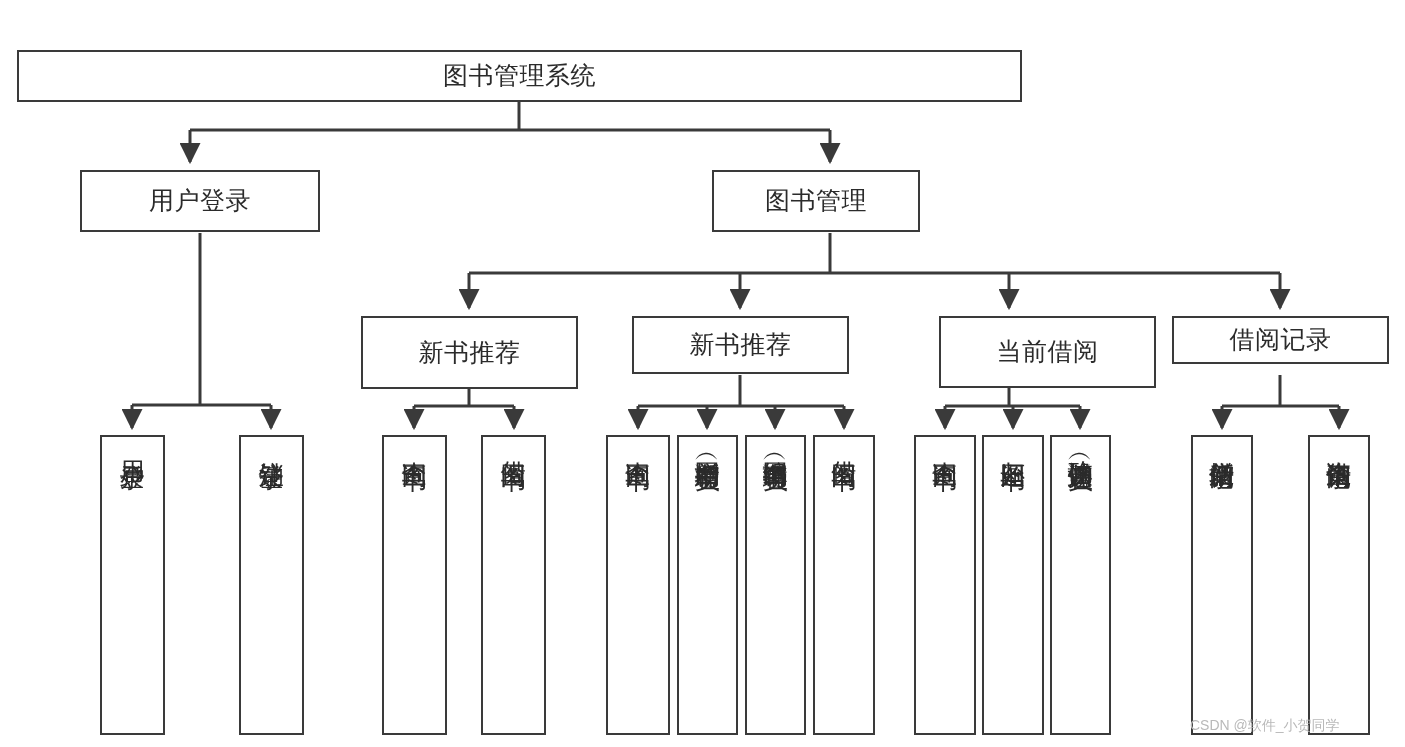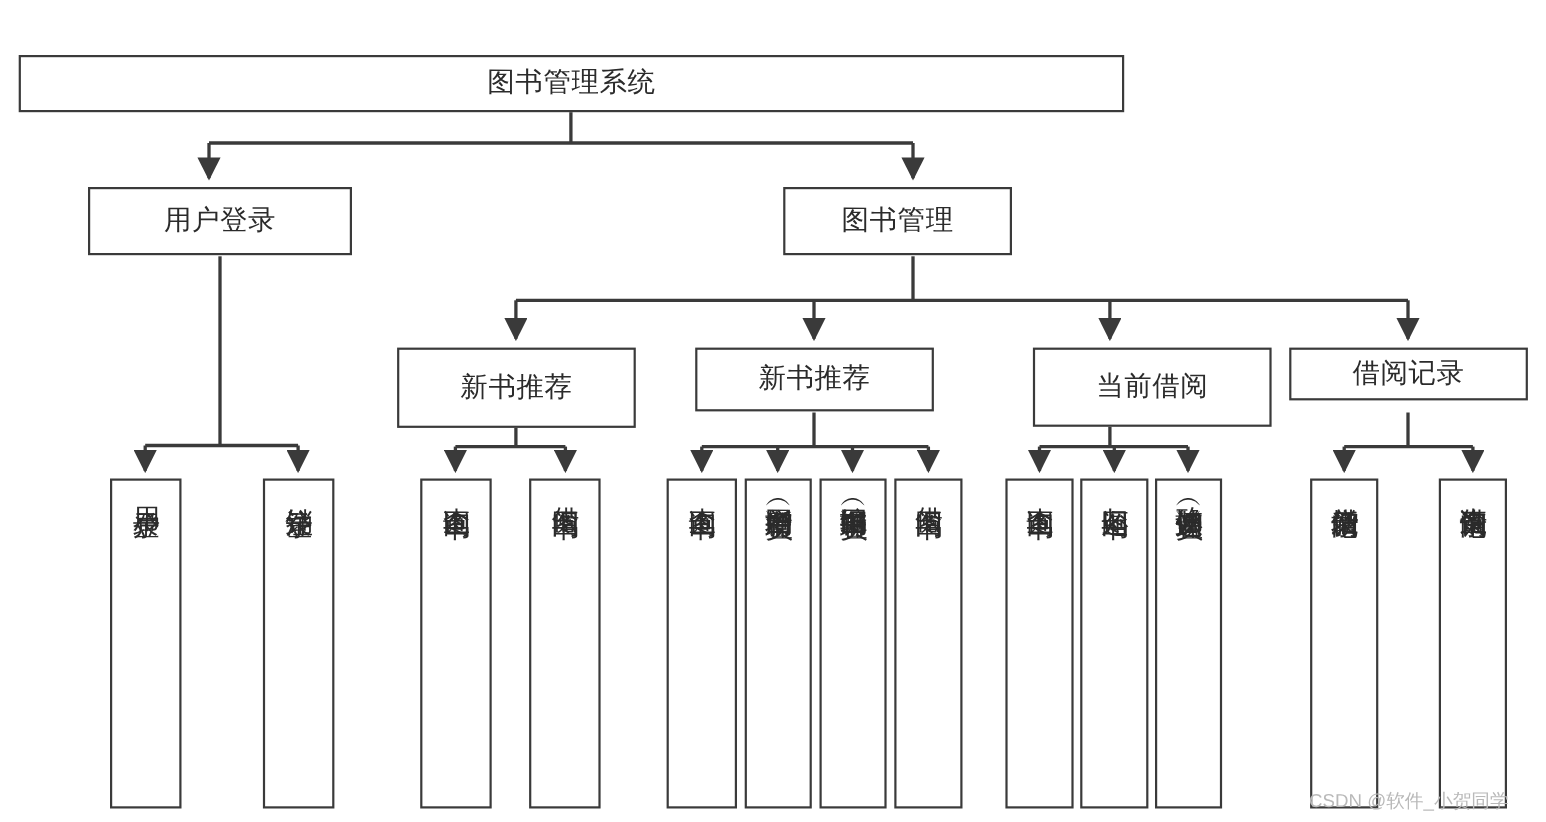--- a/index.html
+++ b/index.html
@@ -61,21 +61,21 @@
     line-height: 1.05;
     letter-spacing: 2px;
     white-space: nowrap;
     margin: 0 auto;
   }
   .node.vert.tall .label {
     letter-spacing: 1px;
   }
   .watermark {
     position: absolute;
-    font-size: 17px;
+    font-size: 14px;
     color: #b9b9b9;
     white-space: nowrap;
     font-family: "Liberation Sans", "DejaVu Sans", sans-serif;
   }
 </style>
 </head>
 <body>
 
 <div id="canvas">
 

